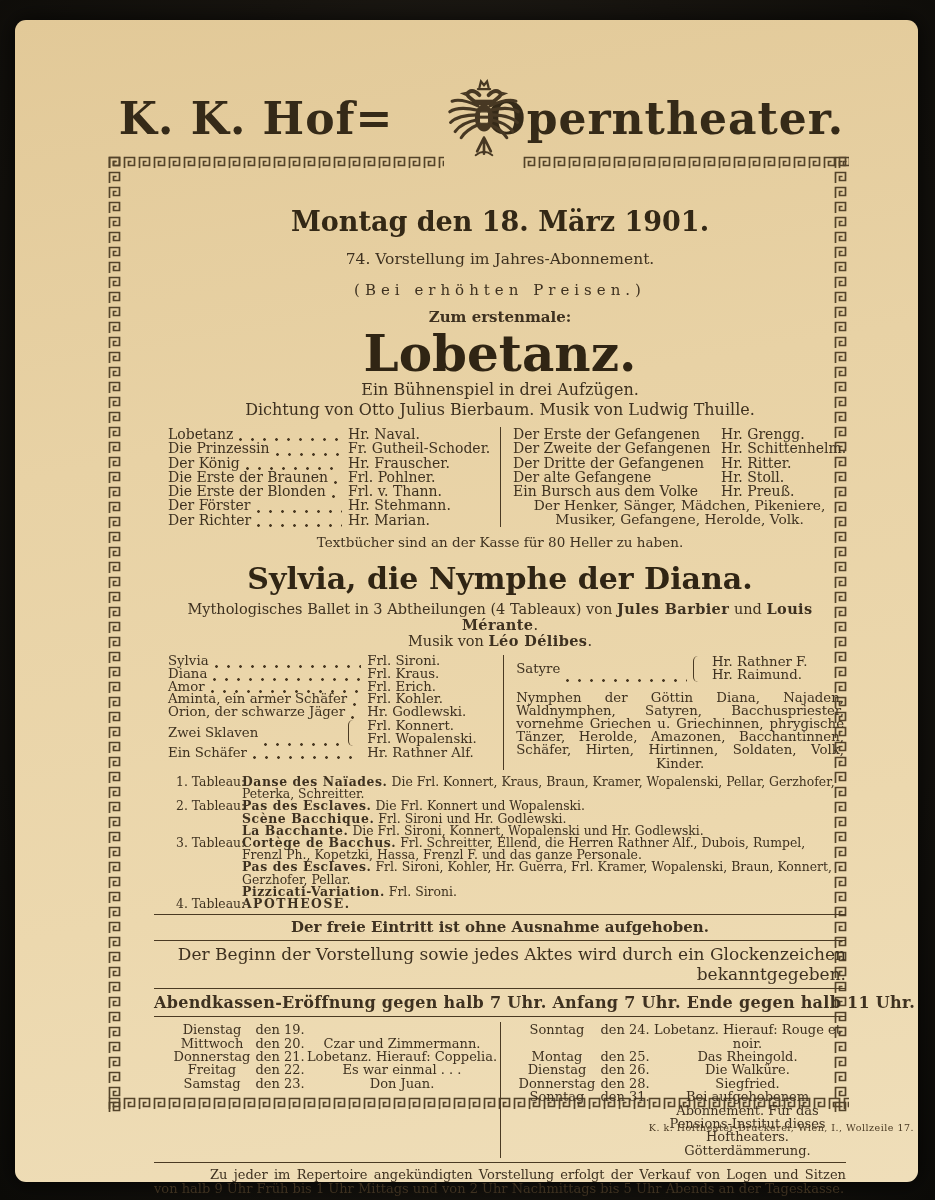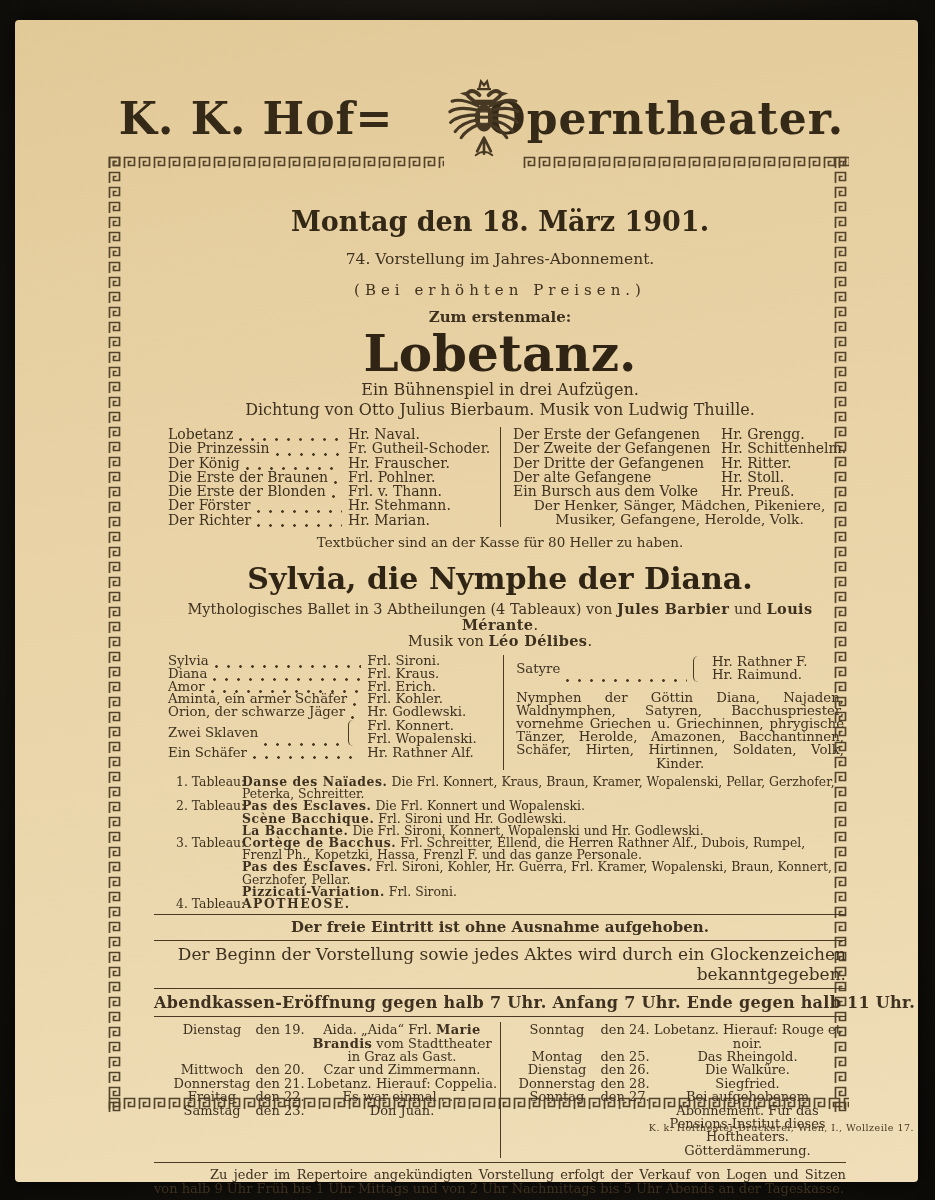--- a/index.html
+++ b/index.html
@@ -4,21 +4,21 @@
 <style>
   html,body{margin:0;padding:0;}
   body{
     width:935px;height:1200px;position:relative;overflow:hidden;
     background:radial-gradient(ellipse at 50% 40%, #2a2620 0%, #17140f 55%, #0c0b08 100%);
     font-family:"DejaVu Serif", serif;
   }
   .paper{
     position:absolute;left:15px;top:20px;width:903px;height:1162px;
     background:linear-gradient(170deg,#e2c998 0%,#e8d2a5 35%,#ecd8ae 70%,#efdeb9 100%);
-    border-radius:4px;box-shadow:0 0 22px rgba(0,0,0,.75);
+    border-radius:11px;box-shadow:0 0 22px rgba(0,0,0,.75);
     color:#3e3120;
   }
   
   .masthead{
     position:absolute;left:30px;right:0;top:58px;height:80px;
     display:flex;justify-content:center;align-items:center;gap:94px;
     font-weight:bold;font-size:44px;color:#352a18;letter-spacing:1px;
   }
   .eagle{
     position:absolute;left:431px;top:52px;width:76px;height:104px;z-index:3;
@@ -339,21 +339,20 @@
     <div class="notice-bell">Der Beginn der Vorstellung sowie jedes Aktes wird durch ein Glockenzeichen bekanntgegeben.</div>
     <div class="rule"></div>
     <div class="notice-times">Abendkassen-Eröffnung gegen halb 7 Uhr. Anfang 7 Uhr. Ende gegen halb 11 Uhr.</div>
     <div class="rule"></div>
 
     <div class="sched">
       <div class="sched-col">
         <div class="sched-row">
             <span class="sched-day">Dienstag</span>
             <span class="sched-date">den 19.</span>
-            <span><span>Aida. „Aida“ Frl. </span><span class="name-b">Marie Brandis</span><span> vom Stadttheater in Graz als Gast.</span></span>
           </div>
         <div class="sched-row">
             <span class="sched-day">Mittwoch</span>
             <span class="sched-date">den 20.</span>
             <span>Czar und Zimmermann.</span>
           </div>
         <div class="sched-row">
             <span class="sched-day">Donnerstag</span>
             <span class="sched-date">den 21.</span>
             <span>Lobetanz. Hierauf: Coppelia.</span>
@@ -385,21 +384,21 @@
             <span class="sched-date">den 26.</span>
             <span>Die Walküre.</span>
           </div>
         <div class="sched-row">
             <span class="sched-day">Donnerstag</span>
             <span class="sched-date">den 28.</span>
             <span>Siegfried.</span>
           </div>
         <div class="sched-row">
             <span class="sched-day">Sonntag</span>
-            <span class="sched-date">den 27.</span>
+            <span class="sched-date">den 31.</span>
             <span>Bei aufgehobenem Abonnement. Für das Pensions-Institut dieses Hoftheaters. Götterdämmerung.</span>
           </div>
       </div>
     </div>
     <div class="rule"></div>
 
     <div class="box-note">Zu jeder im Repertoire angekündigten Vorstellung erfolgt der Verkauf von Logen und Sitzen von halb 9 Uhr Früh bis 1 Uhr Mittags und von 2 Uhr Nachmittags bis 5 Uhr Abends an der Tageskasse.</div>
   </div>
 
   <div class="imprint">K. k. Hoftheater-Druckerei, Wien, I., Wollzeile 17.</div>

